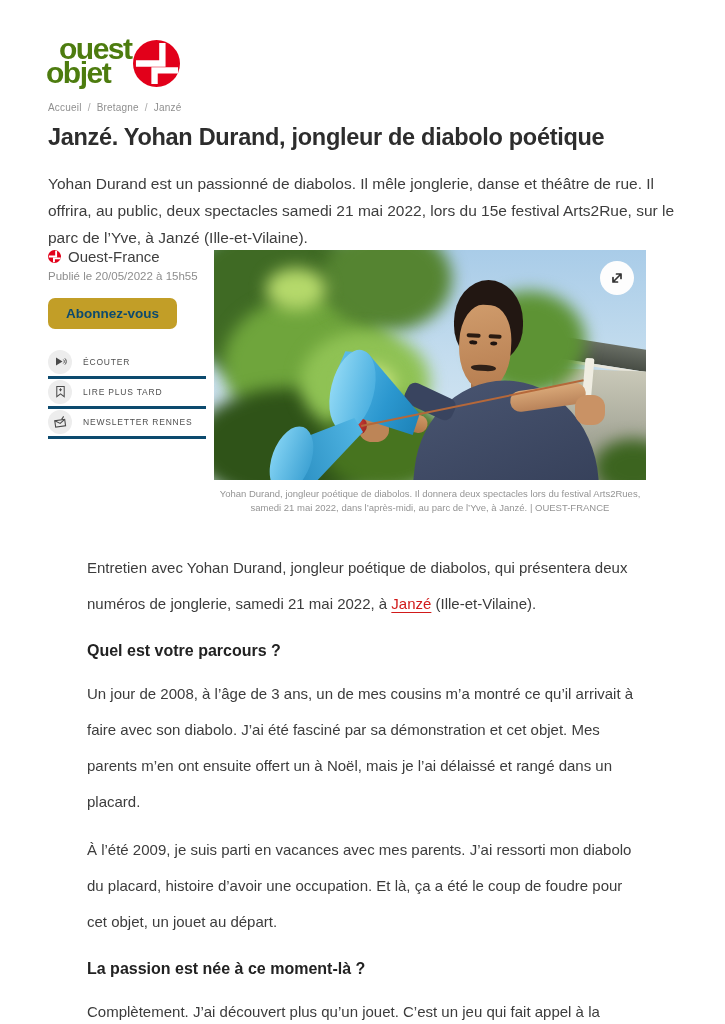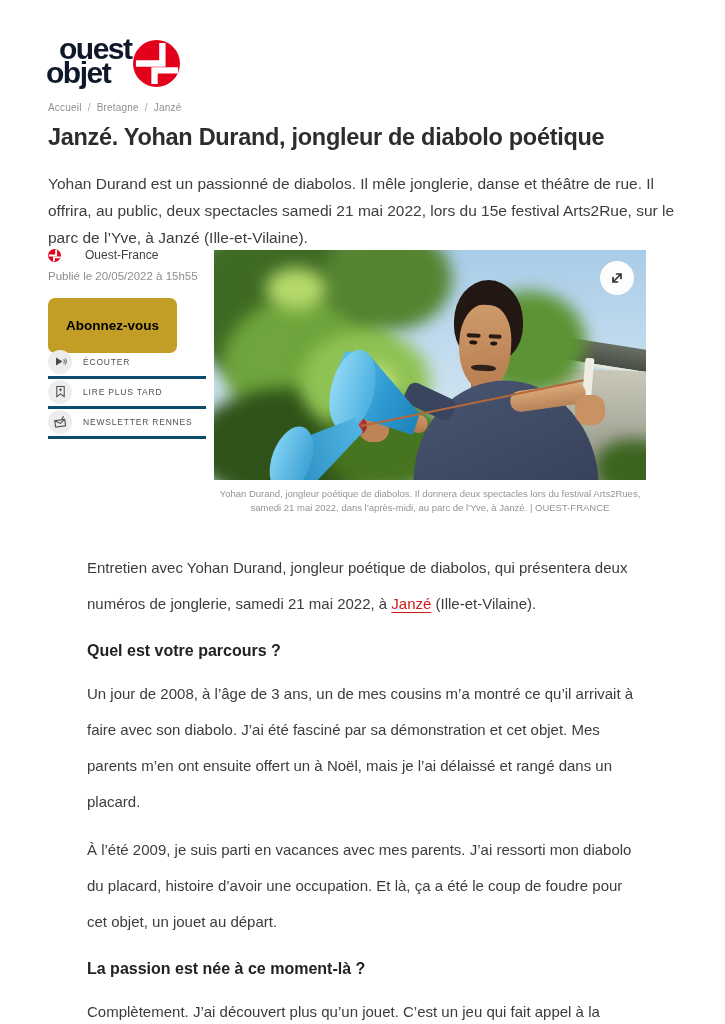--- a/index.html
+++ b/index.html
@@ -2,42 +2,42 @@
 <html lang="fr"><head>
 <meta charset="utf-8">
 <style>
   * { margin:0; padding:0; box-sizing:border-box; }
   html,body { background:#fff; }
   body { font-family:"Liberation Sans","DejaVu Sans",sans-serif; }
   .page { position:relative; width:725px; height:1024px; background:#fff; overflow:hidden; margin:0 auto; }
 
   
   .logo { position:absolute; left:46px; top:34px; display:flex; align-items:center; cursor:pointer; }
-  .logo-text { display:flex; flex-direction:column; color:#0f172a; font-weight:bold;
+  .logo-text { display:flex; flex-direction:column; color:#4d7c0f; font-weight:bold;
                font-size:30px; line-height:24px; letter-spacing:-1.5px; }
   .logo-text .l1 { margin-left:13px; }
   .logo-mark { margin-left:1px; margin-top:6px; }
 
   .breadcrumb { position:absolute; left:48px; top:102px; font-size:10px; color:#8f8f8f; letter-spacing:.2px; }
   .breadcrumb a { color:#8f8f8f; text-decoration:none; cursor:pointer; }
   .breadcrumb .sep { margin:0 6px; color:#aaa; }
 
   h1.title { position:absolute; left:48px; top:124px; width:660px; white-space:nowrap;
              font-size:23.5px; letter-spacing:-.3px; font-weight:bold; color:#2d2d2d; }
 
   p.lead { position:absolute; left:48px; top:170px; width:633px;
            font-size:15.5px; line-height:27px; color:#3d3d3d; }
 
   
-  .author-row { position:absolute; left:48px; top:248px; display:flex; align-items:center; gap:24px;
-                font-size:12px; color:#3f3f3f; cursor:pointer; }
+  .author-row { position:absolute; left:48px; top:248px; display:flex; align-items:center; gap:7px;
+                font-size:15px; color:#3f3f3f; cursor:pointer; }
   .published { position:absolute; left:48px; top:270px; font-size:11.5px; color:#8d8d8d; }
 
-  .subscribe { position:absolute; left:48px; top:298px; background:#c29e27; color:#000000;
-               font-family:inherit; font-weight:bold; font-size:13.5px; padding:20px 18px;
+  .subscribe { position:absolute; left:48px; top:298px; background:#c29e27; color:#0c4a6e;
+               font-family:inherit; font-weight:bold; font-size:13.5px; padding:8px 18px;
                border:none; border-radius:7px; cursor:pointer; }
 
   .actions { position:absolute; left:48px; top:349px; width:158px; }
   .action { display:flex; align-items:center; gap:11px; width:100%; height:30px;
             background:none; border:none; border-bottom:3px solid #0c4a6e; padding:0 0 2px 0;
             cursor:pointer; font-family:inherit; }
   .action-icon { width:24px; height:24px; border-radius:50%; background:#ededed; flex:0 0 24px;
                  display:flex; align-items:center; justify-content:center; }
   .action-label { font-size:8.5px; letter-spacing:.8px; color:#4f4f4f; white-space:nowrap; }
 

